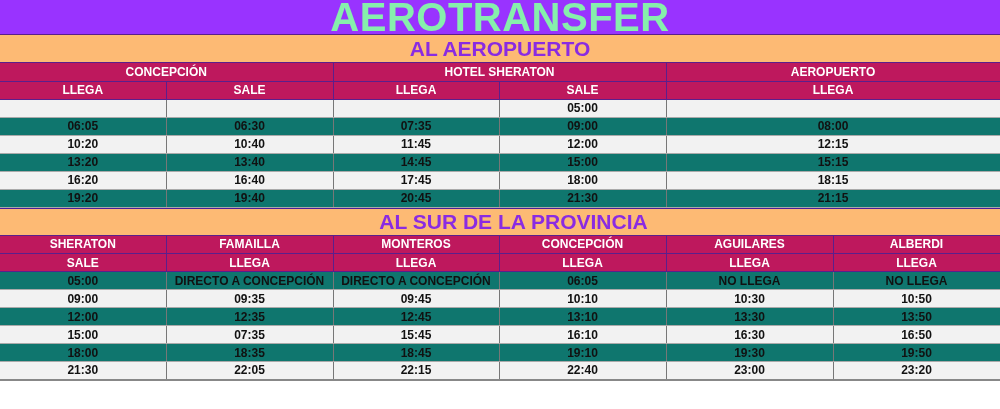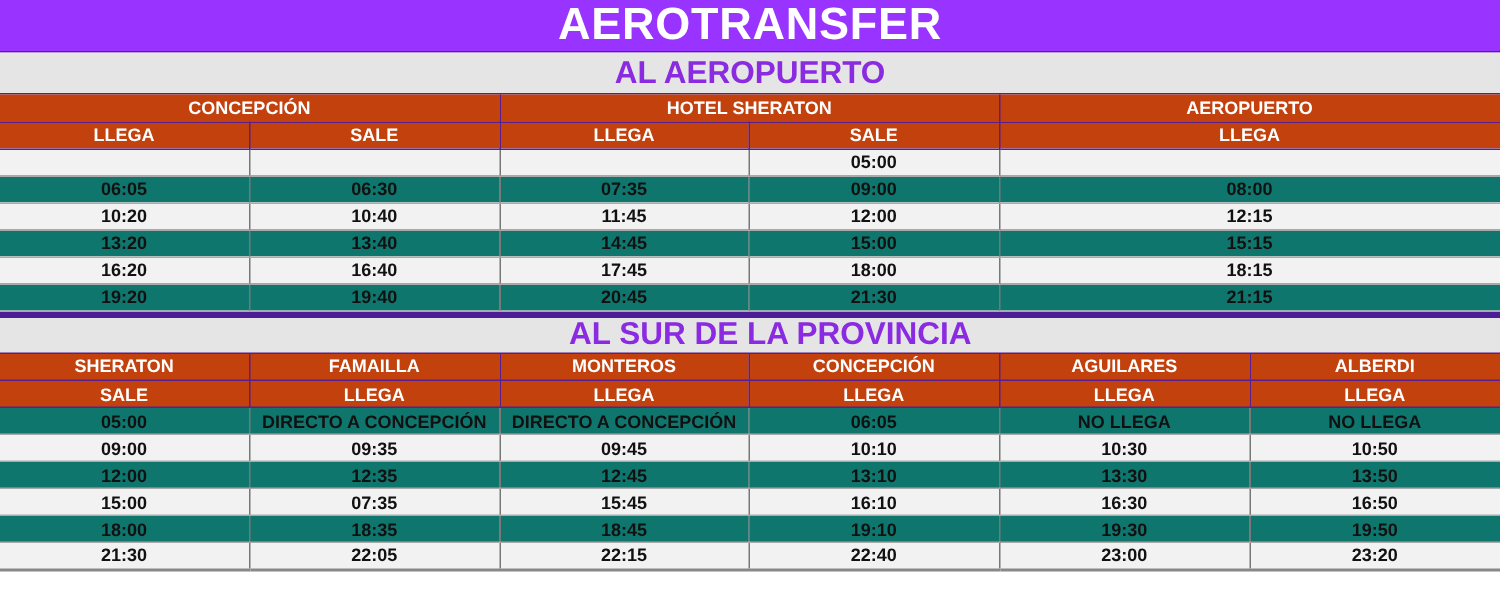--- a/index.html
+++ b/index.html
@@ -1,21 +1,21 @@
 <!DOCTYPE html>
 <html><head>
 <meta charset="utf-8">
 <style>
   html, body { margin: 0; padding: 0; background: #ffffff; }
   body { width: 1000px; height: 409px; overflow: hidden; font-family: "Liberation Sans", "DejaVu Sans", sans-serif; }
-  .title-bar { height: 35px; background: #9933ff; color: #ffffff; font-weight: bold; font-size: 30px; display: flex; align-items: center; justify-content: center; border-bottom: 1px solid #5a1f8c; box-sizing: border-box; letter-spacing: 0.5px; }
-  .section-title { height: 28px; background: #e5e5e5; color: #8a2be2; font-weight: bold; font-size: 21px; display: flex; align-items: center; justify-content: center; box-sizing: border-box; border-bottom: 1px solid #5a1f8c; }
-  .section-title.second { border-top: 4px solid #4c1d95; padding-left: 27px; }
+  .title-bar { height: 35px; background: #9933ff; color: #86efac; font-weight: bold; font-size: 40px; display: flex; align-items: center; justify-content: center; border-bottom: 1px solid #5a1f8c; box-sizing: border-box; letter-spacing: 0.5px; }
+  .section-title { height: 28px; background: #fdba74; color: #8a2be2; font-weight: bold; font-size: 21px; display: flex; align-items: center; justify-content: center; box-sizing: border-box; border-bottom: 1px solid #5a1f8c; }
+  .section-title.second { border-top: 1px solid #4c1d95; padding-left: 27px; }
   table { border-collapse: collapse; width: 1000px; table-layout: fixed; }
-  th { background: #c2410c; color: #ffffff; font-size: 12px; font-weight: bold; height: 18px; padding: 0; border-right: 1px solid #5a1f8c; border-bottom: 1px solid #5a1f8c; box-sizing: border-box; }
+  th { background: #be185d; color: #ffffff; font-size: 12px; font-weight: bold; height: 18px; padding: 0; border-right: 1px solid #5a1f8c; border-bottom: 1px solid #5a1f8c; box-sizing: border-box; }
   td { font-size: 12px; font-weight: bold; color: #111; text-align: center; height: 18px; padding: 0; border-right: 1px solid #777; border-bottom: 1px solid #aaa; box-sizing: border-box; }
   tr.light td { background: #f2f2f2; }
   tr.dark td { background: #0f766e; }
   tr.last td { border-bottom: 2px solid #888; }
   th:last-child, td:last-child { border-right: 1px solid #333; text-align: center; }
 </style>
 </head>
 <body>
 
 <div class="title-bar">AEROTRANSFER</div>

